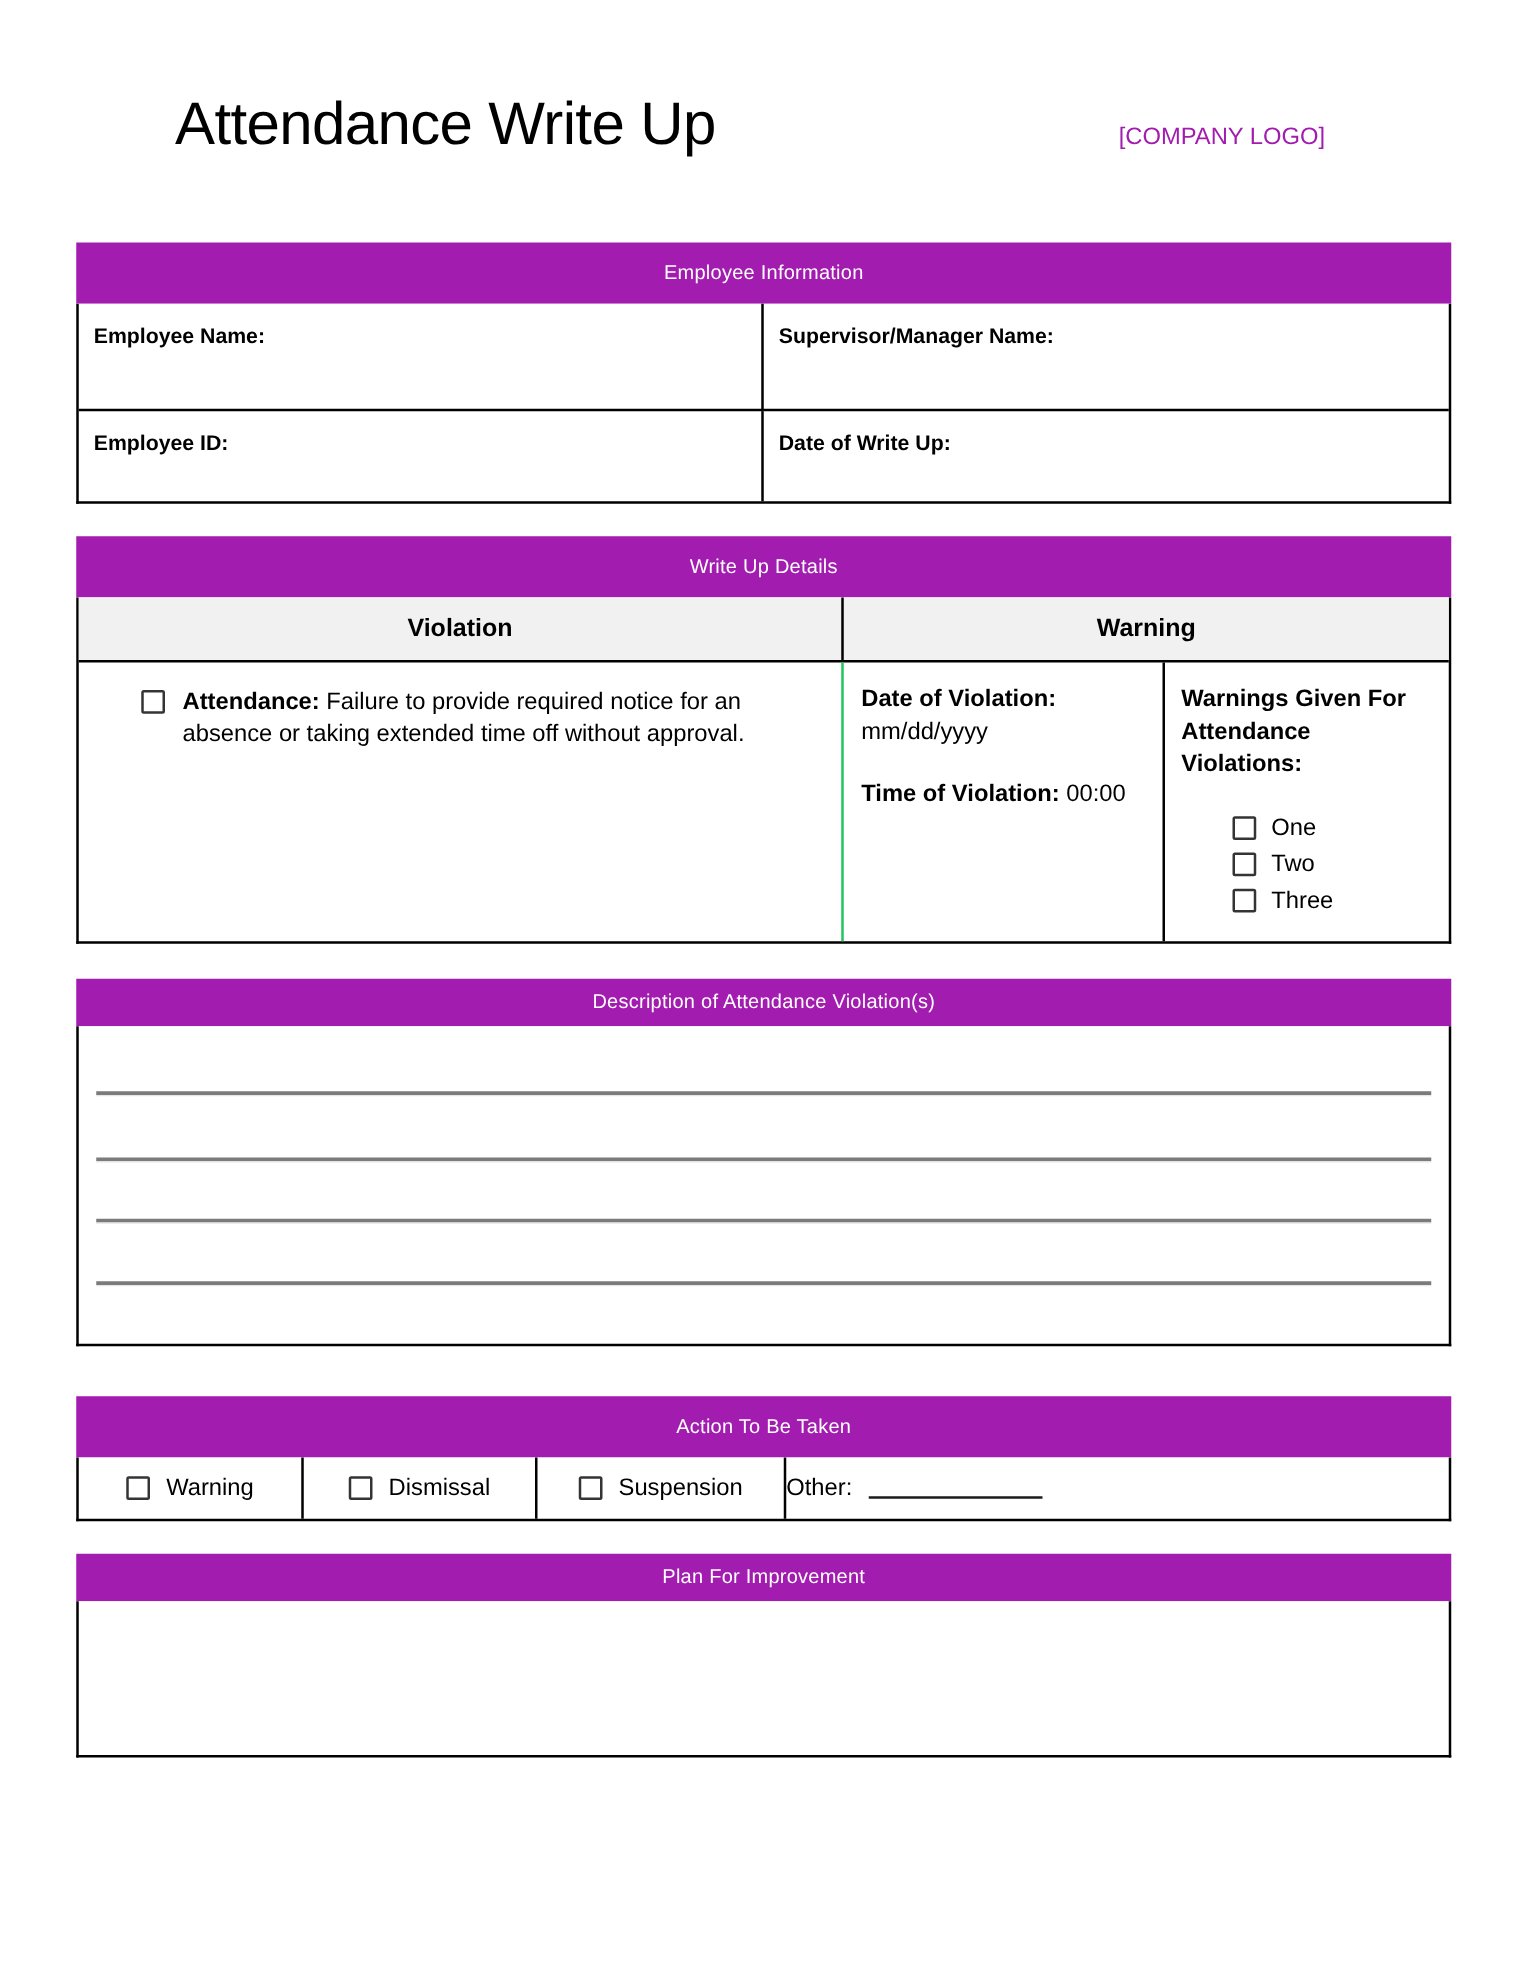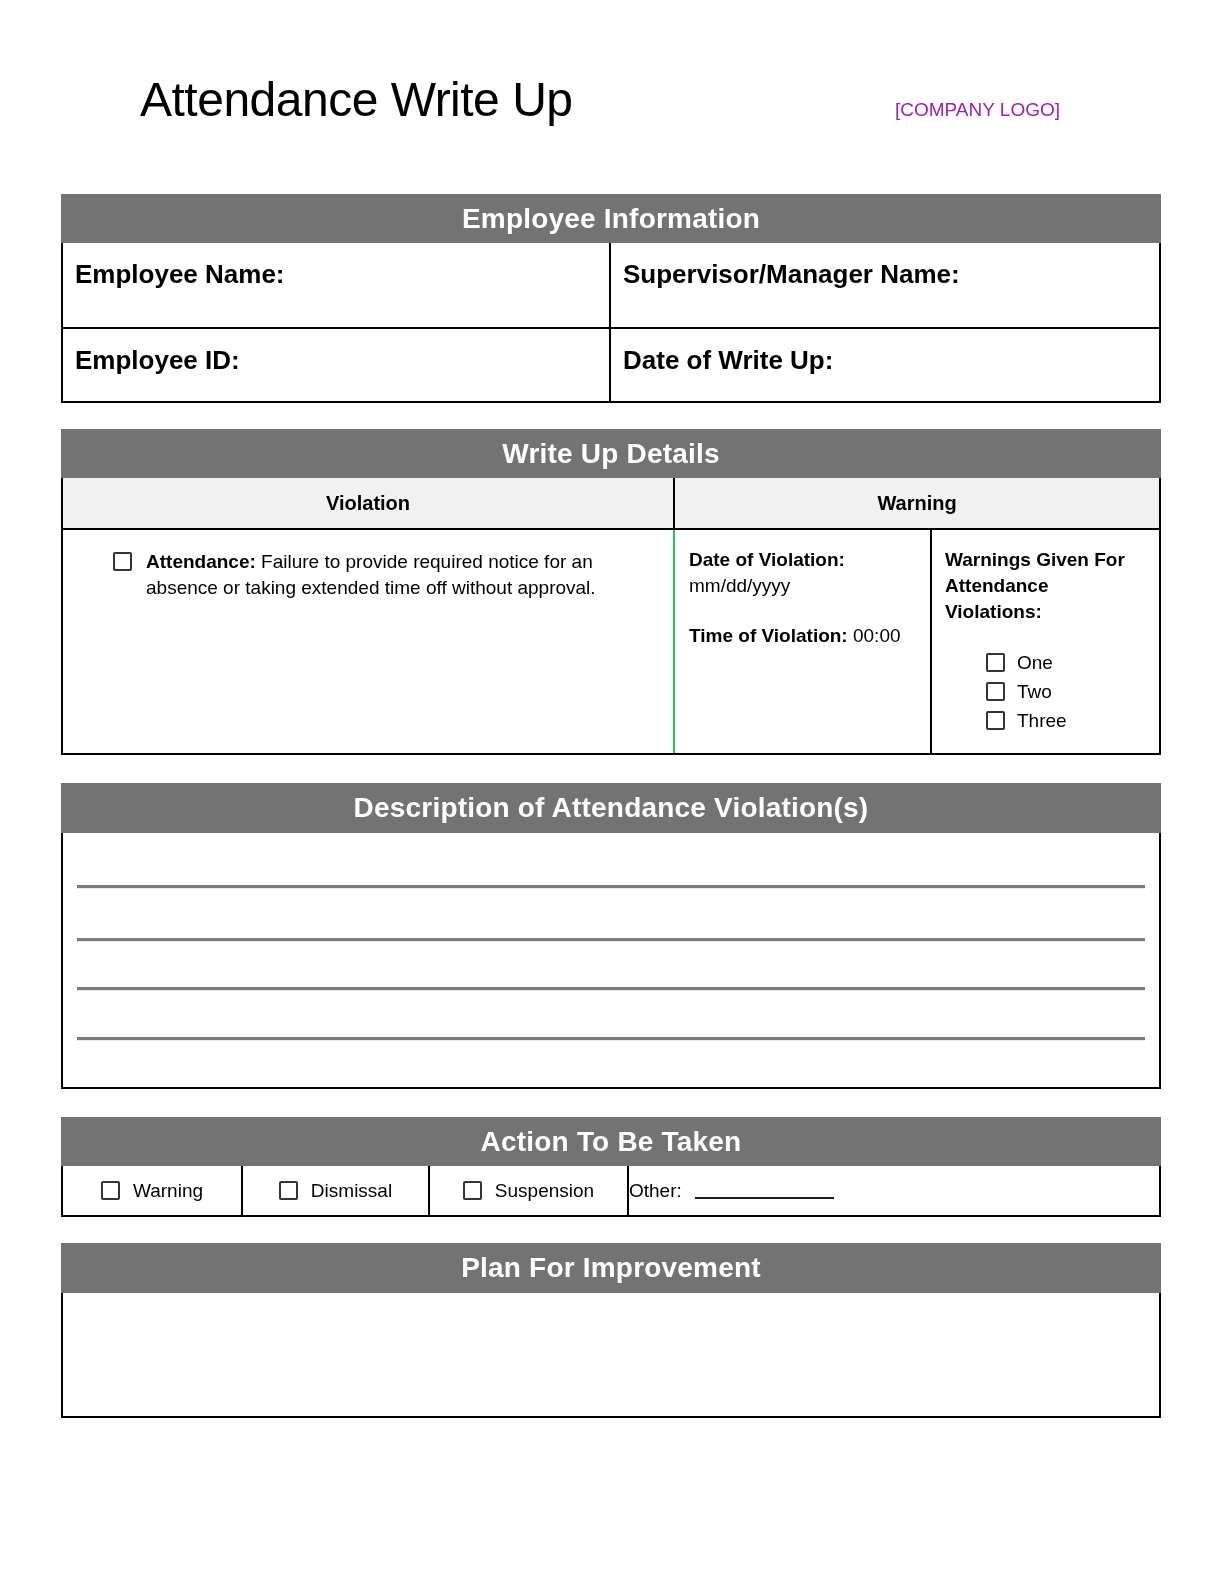--- a/index.html
+++ b/index.html
@@ -4,28 +4,28 @@
 <style>
   * { margin:0; padding:0; box-sizing:border-box; }
   html,body { background:#fff; }
   body { font-family:"Liberation Sans", sans-serif; color:#000; }
   .page { position:relative; width:1224px; height:1584px; background:#fff; overflow:hidden; }
 
   .page-title { position:absolute; left:140px; top:72px; font-size:48px; font-weight:500; letter-spacing:-0.5px; }
   .logo-placeholder { position:absolute; left:895px; top:99px; width:270px; text-align:left; font-size:19px; color:#a21caf; }
 
   .sec { position:absolute; left:61px; width:1100px; }
-  .bar { background:#737373; color:#fff; font-weight:bold; font-size:28px; height:49px;
+  .bar { background:#a21caf; color:#fff; font-weight:normal; font-size:16px; height:49px;
          display:flex; align-items:center; justify-content:center; letter-spacing:0.2px; }
   .tbody { border:2px solid #000; border-top:none; background:#fff; }
 
   
   .sec-employee { top:194px; }
   .ei-grid { display:grid; grid-template-columns:1fr 1fr; grid-template-rows:86px 72px; }
-  .ei-cell { padding:16px 12px; font-size:26px; font-weight:bold; }
+  .ei-cell { padding:16px 12px; font-size:17px; font-weight:bold; }
   .ei-cell.c1 { border-right:2px solid #000; }
   .ei-cell.r1 { border-bottom:2px solid #000; }
 
   
   .sec-writeup { top:429px; }
   .wud-sub { display:grid; grid-template-columns:612px 1fr; background:#f1f1f1; }
   .wud-sub .sub-cell { height:50px; display:flex; align-items:center; justify-content:center;
                        font-size:20px; font-weight:bold; }
   .wud-sub .sub-cell.c1 { border-right:2px solid #000; }
   .wud-body { display:grid; grid-template-columns:612px 257px 1fr; height:225px; border-top:2px solid #000; }
@@ -39,21 +39,21 @@
   .warn-option { display:flex; align-items:center; gap:12px; height:29px; }
 
   
   .cb { width:19px; height:19px; border:2px solid #343434; border-radius:2px; background:#fff; flex:none; display:inline-block; }
   .cb.small { width:19px; height:19px; }
 
   .b { font-weight:bold; }
 
   
   .sec-desc { top:783px; }
-  .bar.tall { height:50px; }
+  .bar.tall { height:38px; }
   .desc-box { position:relative; height:256px; }
   .write-line { position:absolute; left:14px; right:14px; height:4px;
                 border-top:3px solid #7b7b7b; border-bottom:1px solid #e6e6e6; }
   .write-line.l1 { top:52px; } .write-line.l2 { top:105px; }
   .write-line.l3 { top:154px; } .write-line.l4 { top:204px; }
 
   
   .sec-action { top:1117px; }
   .action-row { display:grid; grid-template-columns:180px 187px 199px 205px 1fr; height:51px; }
   .action-cell { display:flex; align-items:center; justify-content:center; gap:13px; font-size:19px; border-right:2px solid #000; }

